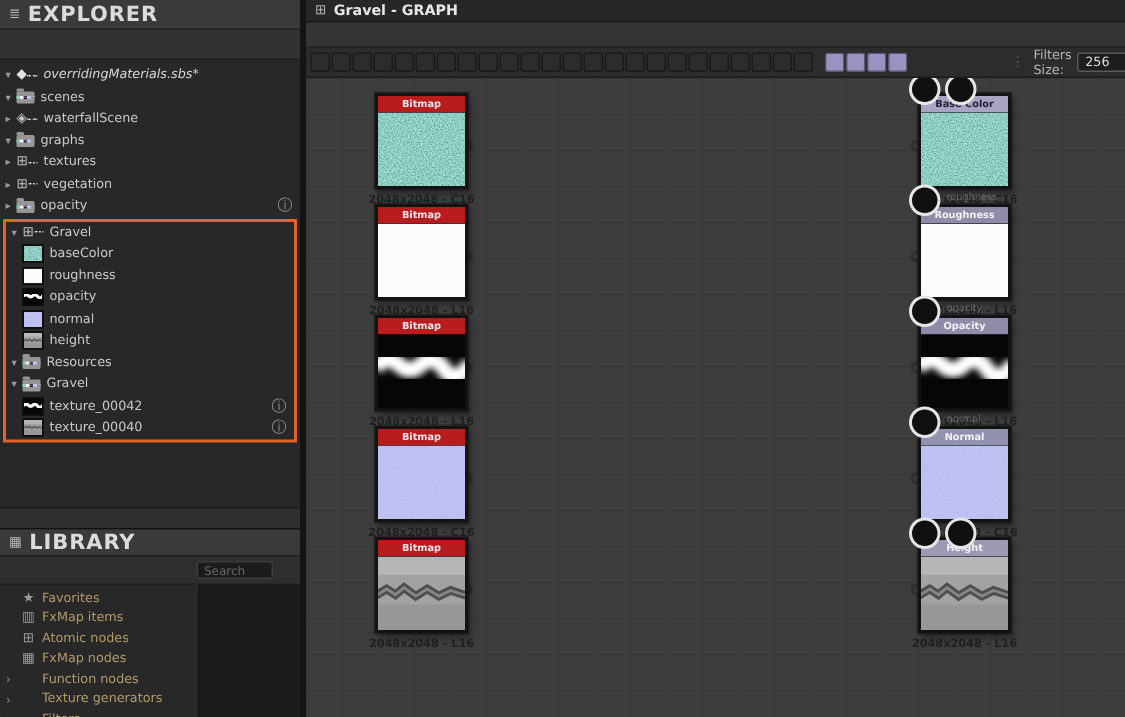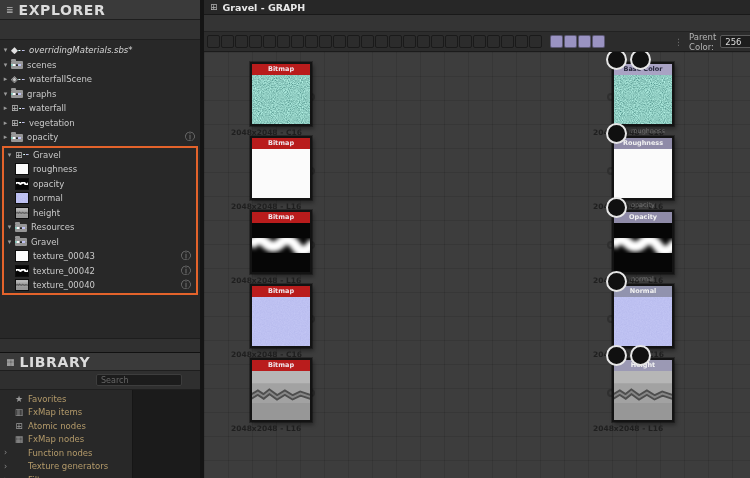--- a/index.html
+++ b/index.html
@@ -40,21 +40,21 @@
   .trow .info{margin-left:auto;margin-right:5px;color:#8d8d8d;font-size:10px}
   .trow .info::before{content:"ⓘ"}
   .pfoot{height:14px;background:#303030;border-top:1px solid #1d1d1d;display:flex;align-items:center;gap:10px;padding:0 8px;flex:none}
   .pfoot span{font-size:8px;color:#9a9a9a}
 
   
   .library{height:126px;flex:none;display:flex;flex-direction:column;border-top:1px solid #111}
   .ltools{height:19px;background:#2f2f2f;display:flex;align-items:center;gap:7px;padding:0 6px;flex:none;border-bottom:1px solid #1f1f1f}
   .ltools .ticon{font-size:9px}
   .searchbox{margin-left:auto;display:flex;align-items:center;gap:4px}
-  .searchbox input{width:86px;height:12px;background:#1c1c1c;border:1px solid #3d3d3d;border-radius:2px;color:#bbb;font-size:8px;padding:0 4px;font-family:"DejaVu Sans",sans-serif}
+  .searchbox input{width:51px;height:12px;background:#1c1c1c;border:1px solid #3d3d3d;border-radius:2px;color:#bbb;font-size:8px;padding:0 4px;font-family:"DejaVu Sans",sans-serif}
   .searchbox input::placeholder{color:#666}
   .searchbox .ticon{font-size:9px}
   .lib-body{flex:1;display:flex;overflow:hidden}
   .lib-list{width:132px;background:#282828;padding-top:2px}
   .lib-results{flex:1;background:#1b1b1b;border-left:1px solid #161616}
   .lrow{height:13.5px;display:flex;align-items:center;font-size:8.5px;padding-left:4px;white-space:nowrap}
   .lrow .lchev{width:9px;font-size:8px;color:#8a8a8a}
   .lrow .licon{width:12px;text-align:center;font-size:9px;color:#9a9a9a;margin-right:3px}
   .lrow .llabel{color:#b39a6a}
 
@@ -90,21 +90,21 @@
   .nbox{border:2px solid #131313;background:#1c1c1c;box-shadow:0 0 0 1px rgba(0,0,0,.30),2px 3px 4px rgba(0,0,0,.35)}
   .nhead{height:11px;font-size:6.5px;font-weight:bold;text-align:center;line-height:11px;white-space:nowrap;overflow:hidden}
   .src .nhead{background:#b91c1c;color:#efe6ec}
   .thumb{height:49px;position:relative;overflow:hidden;background:#000}
   .thumb svg{display:none;position:absolute;inset:0;width:100%;height:100%}
   .thumb.gravel .x-gravel{display:block}
   .thumb.white  .x-white{display:block}
   .thumb.wave   .x-wave{display:block}
   .thumb.normal .x-normal{display:block}
   .thumb.height .x-height{display:block}
-  .cap{position:absolute;top:66px;left:-19px;width:100px;text-align:left;font-size:7.5px;font-weight:bold;color:#1f1f1f;white-space:nowrap}
+  .cap{position:absolute;top:66px;left:-19px;width:100px;text-align:center;font-size:7.5px;font-weight:bold;color:#1f1f1f;white-space:nowrap}
   .badges{position:absolute;top:-13px;left:-6px;display:flex;gap:3px}
   .badge{width:21px;height:21px;border-radius:50%;background:#101010;border:2px solid #e6e6e6;display:flex;align-items:center;justify-content:center}
   .tag{position:absolute;top:-9px;left:19px;font-size:6.5px;color:rgba(235,235,235,.30);white-space:nowrap}
 </style>
 </head>
 <body>
 
 <svg width="0" height="0" style="position:absolute" aria-hidden="true">
   <defs>
     <filter id="f-gravel" x="0" y="0" width="100%" height="100%">
@@ -270,21 +270,21 @@
                 <rect width="60" height="52" filter="url(#f-normalnoise)"></rect>
               </svg>
               <svg class="x-height" viewBox="0 0 60 52" preserveAspectRatio="none">
                 <rect width="60" height="52" fill="#a2a2a2"></rect>
                 <rect width="60" height="13" fill="#b6b6b6"></rect>
                 <rect y="34" width="60" height="18" fill="#979797"></rect>
                 <path d="M-2 28 L6 23 12 27 18 22 26 28 34 23 42 28 50 24 62 28" stroke="#4e4e4e" stroke-width="6" fill="none"></path>
                 <path d="M-2 28 L6 23 12 27 18 22 26 28 34 23 42 28 50 24 62 28" stroke="#868686" stroke-width="2" fill="none"></path>
               </svg>
             </span>
-            <span class="tlabel">waterfall</span>
+            <span class="tlabel">textures</span>
             <span class="info" style="visibility: hidden;"></span>
           </div>
           <div class="trow">
             <span class="chev">▸</span>
             <span class="t-icon graph">
               <svg class="x-gravel" viewBox="0 0 60 52" preserveAspectRatio="none">
                 <rect width="60" height="52" filter="url(#f-gravel)"></rect>
               </svg>
               <svg class="x-white" viewBox="0 0 60 52" preserveAspectRatio="none">
                 <rect width="60" height="52" fill="#fbfbfb"></rect>
@@ -361,20 +361,31 @@
                   <rect y="34" width="60" height="18" fill="#979797"></rect>
                   <path d="M-2 28 L6 23 12 27 18 22 26 28 34 23 42 28 50 24 62 28" stroke="#4e4e4e" stroke-width="6" fill="none"></path>
                   <path d="M-2 28 L6 23 12 27 18 22 26 28 34 23 42 28 50 24 62 28" stroke="#868686" stroke-width="2" fill="none"></path>
                 </svg>
               </span>
               <span class="tlabel">Gravel</span>
               <span class="info" style="visibility: hidden;"></span>
             </div>
             <div class="trow">
               <span class="chev"></span>
+              <span class="t-icon thumb gravel">
+                <svg class="x-gravel" viewBox="0 0 60 52" preserveAspectRatio="none">
+                  <rect width="60" height="52" filter="url(#f-gravel)"></rect>
+                </svg>
+
+              </span>
+              <span class="tlabel">baseColor</span>
+              <span class="info" style="visibility: hidden;"></span>
+            </div>
+            <div class="trow">
+              <span class="chev"></span>
               <span class="t-icon thumb white">
 
                 <svg class="x-white" viewBox="0 0 60 52" preserveAspectRatio="none">
                   <rect width="60" height="52" fill="#fbfbfb"></rect>
                 </svg>
 
               </span>
               <span class="tlabel">roughness</span>
               <span class="info" style="visibility: hidden;"></span>
             </div>
@@ -464,32 +475,20 @@
                 <svg class="x-height" viewBox="0 0 60 52" preserveAspectRatio="none">
                   <rect width="60" height="52" fill="#a2a2a2"></rect>
                   <rect width="60" height="13" fill="#b6b6b6"></rect>
                   <rect y="34" width="60" height="18" fill="#979797"></rect>
                   <path d="M-2 28 L6 23 12 27 18 22 26 28 34 23 42 28 50 24 62 28" stroke="#4e4e4e" stroke-width="6" fill="none"></path>
                   <path d="M-2 28 L6 23 12 27 18 22 26 28 34 23 42 28 50 24 62 28" stroke="#868686" stroke-width="2" fill="none"></path>
                 </svg>
               </span>
               <span class="tlabel">Gravel</span>
               <span class="info" style="visibility: hidden;"></span>
-            </div>
-            <div class="trow">
-              <span class="chev"></span>
-              <span class="t-icon thumb white">
-
-                <svg class="x-white" viewBox="0 0 60 52" preserveAspectRatio="none">
-                  <rect width="60" height="52" fill="#fbfbfb"></rect>
-                </svg>
-
-              </span>
-              <span class="tlabel">texture_00043</span>
-              <span class="info"></span>
             </div>
             <div class="trow">
               <span class="chev"></span>
               <span class="t-icon thumb wave">
 
                 <svg class="x-wave" viewBox="0 0 60 52" preserveAspectRatio="none">
                   <rect width="60" height="52" fill="#060606"></rect>
                   <path d="M-2 24 Q6 13 14 21 T30 21 T46 25 T64 20" stroke="#ffffff" stroke-width="11" fill="none" filter="url(#f-blur)"></path>
                 </svg>
 
@@ -653,21 +652,21 @@
         </span>
       <span class="gap"></span>
       <span style="display:flex;gap:2px">
           <span class="mticon"></span>
           <span class="mticon"></span>
           <span class="mticon"></span>
           <span class="mticon"></span>
         </span>
       <span class="psize">
         <span class="vsep">⋮</span>
-        <span class="plabel">Parent Color:</span>
+        <span class="plabel">Filters Size:</span>
         <input type="text" value="256" style="">
       </span>
     </div>
 
     <div class="canvas">
       <div class="rows">
 
       <div class="grow">
             <div class="wire"></div>
             <div class="dot l"></div>

